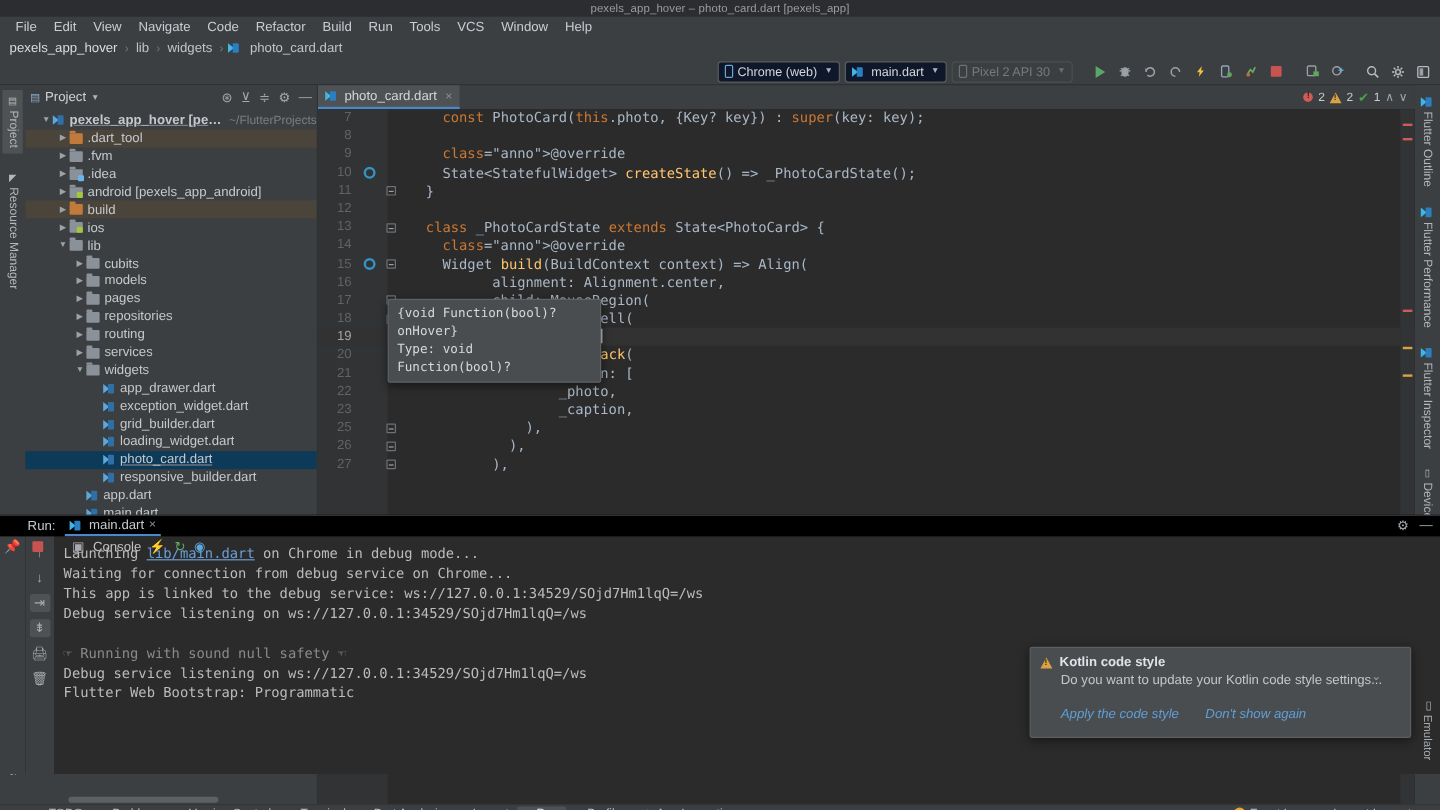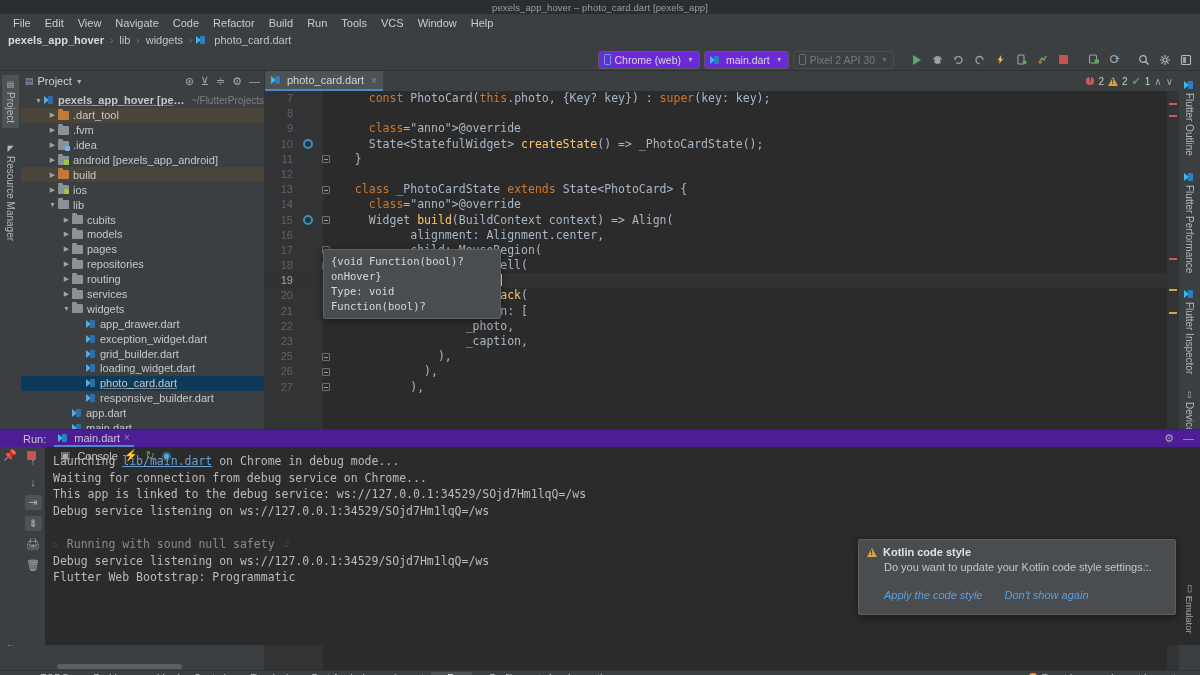--- a/index.html
+++ b/index.html
@@ -26,21 +26,21 @@
     padding-left:6px; gap:0px; font-size:11px; color:#c9ccd1;
   }
   #menubar .mi { padding:1px 7px; border-radius:2px; cursor:default; }
 
   
   #breadcrumb {
     height:18px; background:#3c3f41; display:flex; align-items:center;
     padding-left:6px; font-size:11px; color:#c0c3c7; gap:4px;
   }
   #breadcrumb .crumb { padding:0 2px; }
-  #breadcrumb .crumb.bold { font-weight:bold; color:#d8dbdf; }
+  #breadcrumb .crumb.bold { font-weight:normal; color:#d8dbdf; }
   #breadcrumb .sep { color:#73777c; font-size:10px; }
   .dart-ico {
     display:inline-block; width:10px; height:10px; position:relative; margin-right:2px;
     vertical-align:-1px;
   }
   .dart-ico:before{
     content:""; position:absolute; left:0; top:1px; width:0;height:0;
     border-left:5px solid #3fb6e8; border-top:4px solid transparent; border-bottom:4px solid transparent;
   }
   .dart-ico:after{
@@ -50,21 +50,21 @@
 
   
   #toolbar {
     height:22px; background:#3c3f41; display:flex; align-items:center;
     padding:0 6px; gap:4px; border-bottom:1px solid #2f3133;
   }
   .tb-spacer { flex:1; }
   .combo {
     height:18px; display:flex; align-items:center; gap:4px;
     padding:0 5px; border:1px solid #5a5d60; border-radius:3px;
-    background:#6d28d9; font-size:10.5px; color:#d4d7db; cursor:default;
+    background:#0f172a; font-size:10.5px; color:#d4d7db; cursor:default;
   }
   .combo.disabled { color:#757a7e; border-color:#4b4e51; background:#3c3f41; }
   .combo .caret { font-size:7px; color:#b0b3b7; margin-left:2px;}
   .combo.disabled .caret { color:#6a6e72; }
   .phone-ico{
     width:7px;height:11px;border:1.3px solid #6ba5d8;border-radius:1.5px;display:inline-block;
   }
   .phone-ico.dim{ border-color:#6d7276; }
   .tb-ico { width:17px; height:17px; display:flex; align-items:center; justify-content:center; border-radius:2px;}
 
@@ -154,21 +154,21 @@
   }
 
   
   #stripe { position:absolute; right:0; top:0; bottom:0; width:12px; background:#313335;}
   .sm { position:absolute; right:2px; width:8px; height:2px;}
 
   
   #right-strip { width:21px; background:#3c3f41; display:flex; flex-direction:column; align-items:center; padding-top:4px;}
 
   
-  #runpanel { height:246px; background:#4c1d95; display:flex; flex-direction:column;
+  #runpanel { height:246px; background:#000000; display:flex; flex-direction:column;
               border-top:1px solid #2f3133;}
   #run-head { height:17px; display:flex; align-items:center; gap:8px; padding:0 6px; font-size:11px; color:#c6c9cd;}
   .rtab { display:flex; align-items:center; gap:4px; padding:1px 4px; border-bottom:2px solid #4a88c7;}
   .rtab .x { color:#8d9196; font-size:10px; }
   #run-head .rightico { margin-left:auto; display:flex; gap:9px; color:#a3a7ab; font-size:11px;}
   #run-body { flex:1; display:flex; min-height:0;}
   .runstrip { width:21px; background:#3c3f41; display:flex; flex-direction:column; align-items:center; gap:2px; padding-top:2px;}
   .cstrip { width:24px; background:#3c3f41; display:flex; flex-direction:column; align-items:center; gap:6px; padding-top:6px; color:#a7abaf;}
   .cstrip .b { width:17px;height:15px; display:flex;align-items:center;justify-content:center;font-size:11px;border-radius:2px;}
   .cstrip .b.on { background:#4e5254; }

